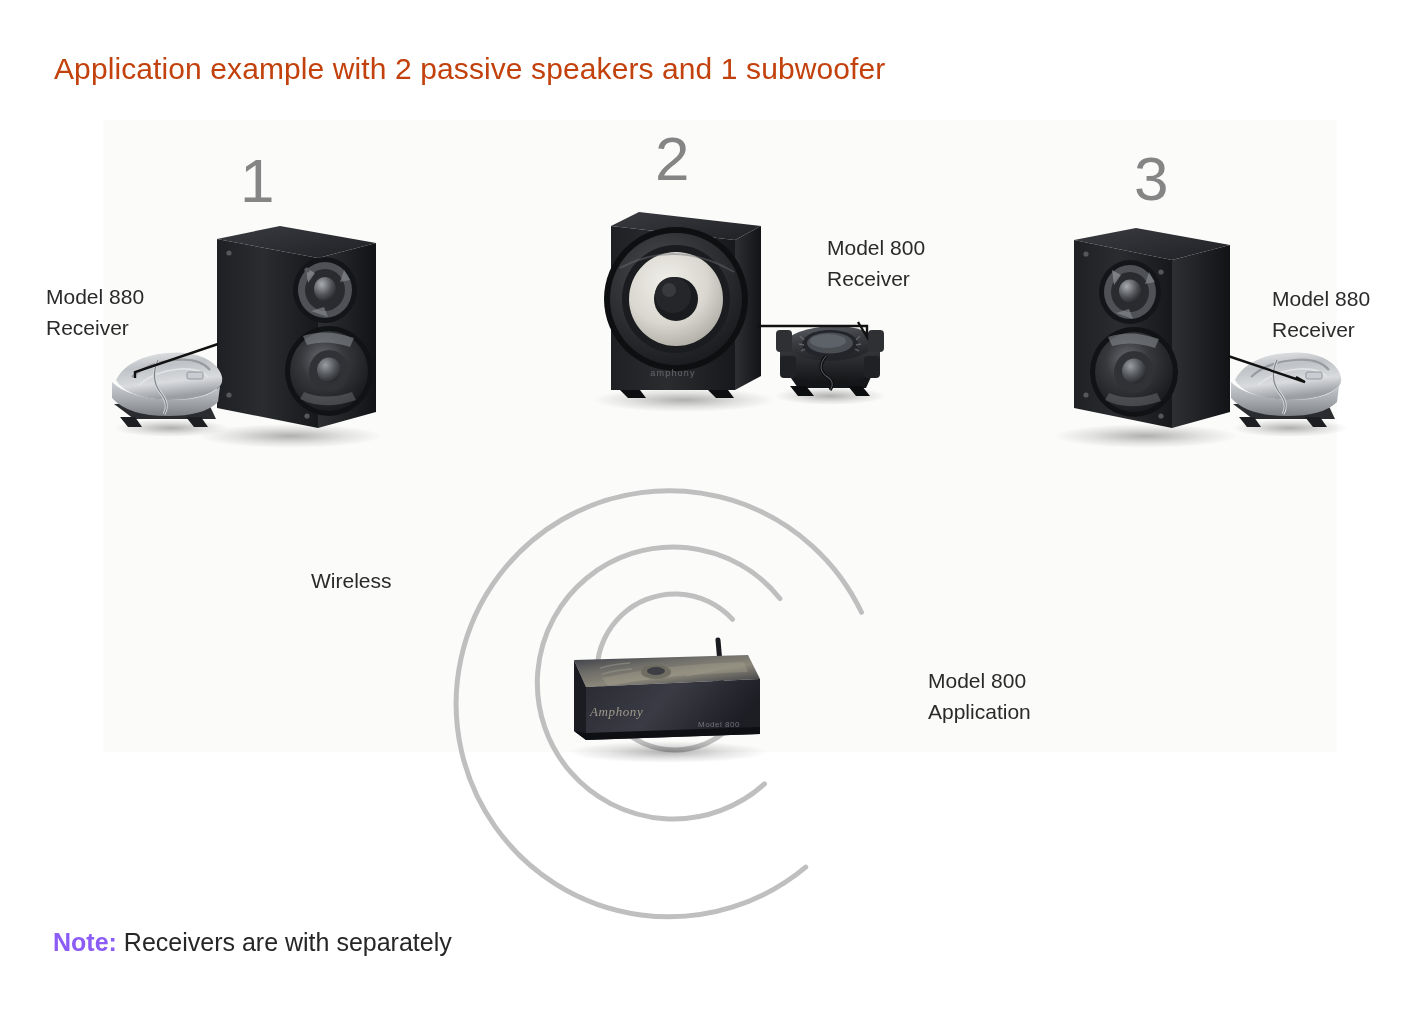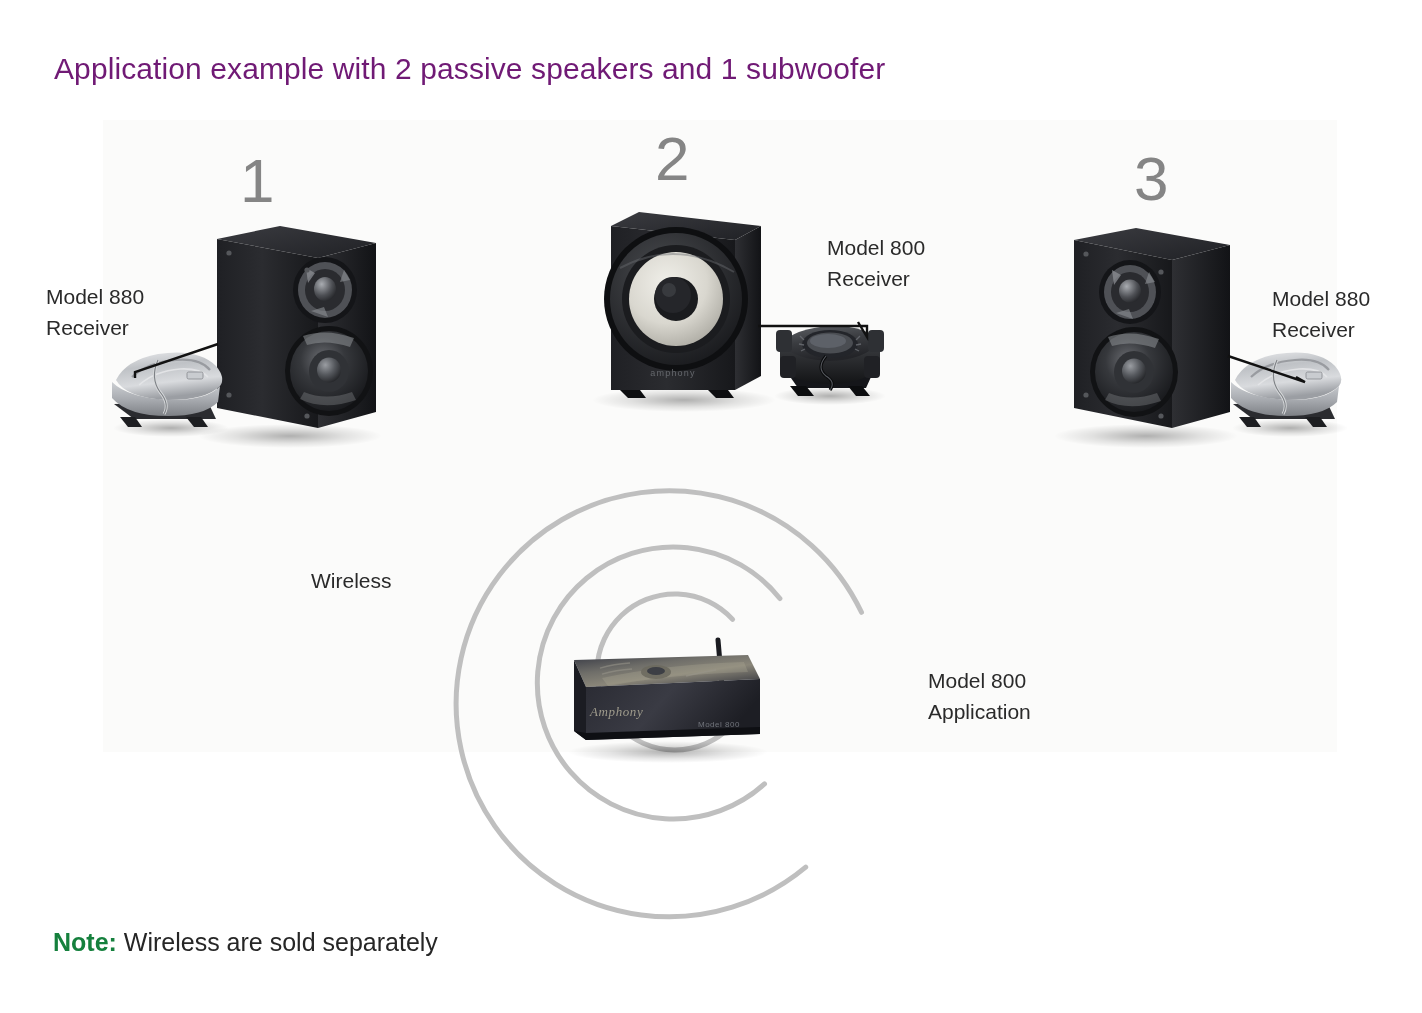--- a/index.html
+++ b/index.html
@@ -18,21 +18,21 @@
     -webkit-font-smoothing: antialiased;
   }
 
   
   #page-title {
     position: absolute;
     left: 54px;
     top: 32px;
     font-size: 30px;
     font-weight: 400;
-    color: #701a75;
+    color: #c2410c;
     letter-spacing: 0.1px;
     white-space: nowrap;
   }
 
   
   #diagram-panel {
     position: absolute;
     left: 103px;
     top: 120px;
     width: 1234px;
@@ -71,21 +71,21 @@
   
   #note-line {
     position: absolute;
     left: 53px;
     top: 928px;
     font-size: 25px;
     font-weight: 400;
     color: #262626;
     white-space: nowrap;
   }
-  #note-prefix { font-weight: 700; color: #15803d; }
+  #note-prefix { font-weight: 700; color: #8b5cf6; }
 
   
   .art-layer {
     position: absolute;
     left: 8px; top: 0;
     width: 1422px;
     height: 1013px;
     pointer-events: none;
   }
   .art-layer svg { display: block; }
@@ -414,14 +414,14 @@
 <div class="callout-label" id="label-wireless">
   <div>Wireless</div>
 </div>
 
 <div class="callout-label" id="label-transmitter">
   <div>Model 800</div>
   <div>Application</div>
 </div>
 
 <div id="note-line">
-  <span id="note-prefix">Note:</span><span> Wireless are sold separately</span>
+  <span id="note-prefix">Note:</span><span> Receivers are with separately</span>
 </div>
 
 </body></html>

